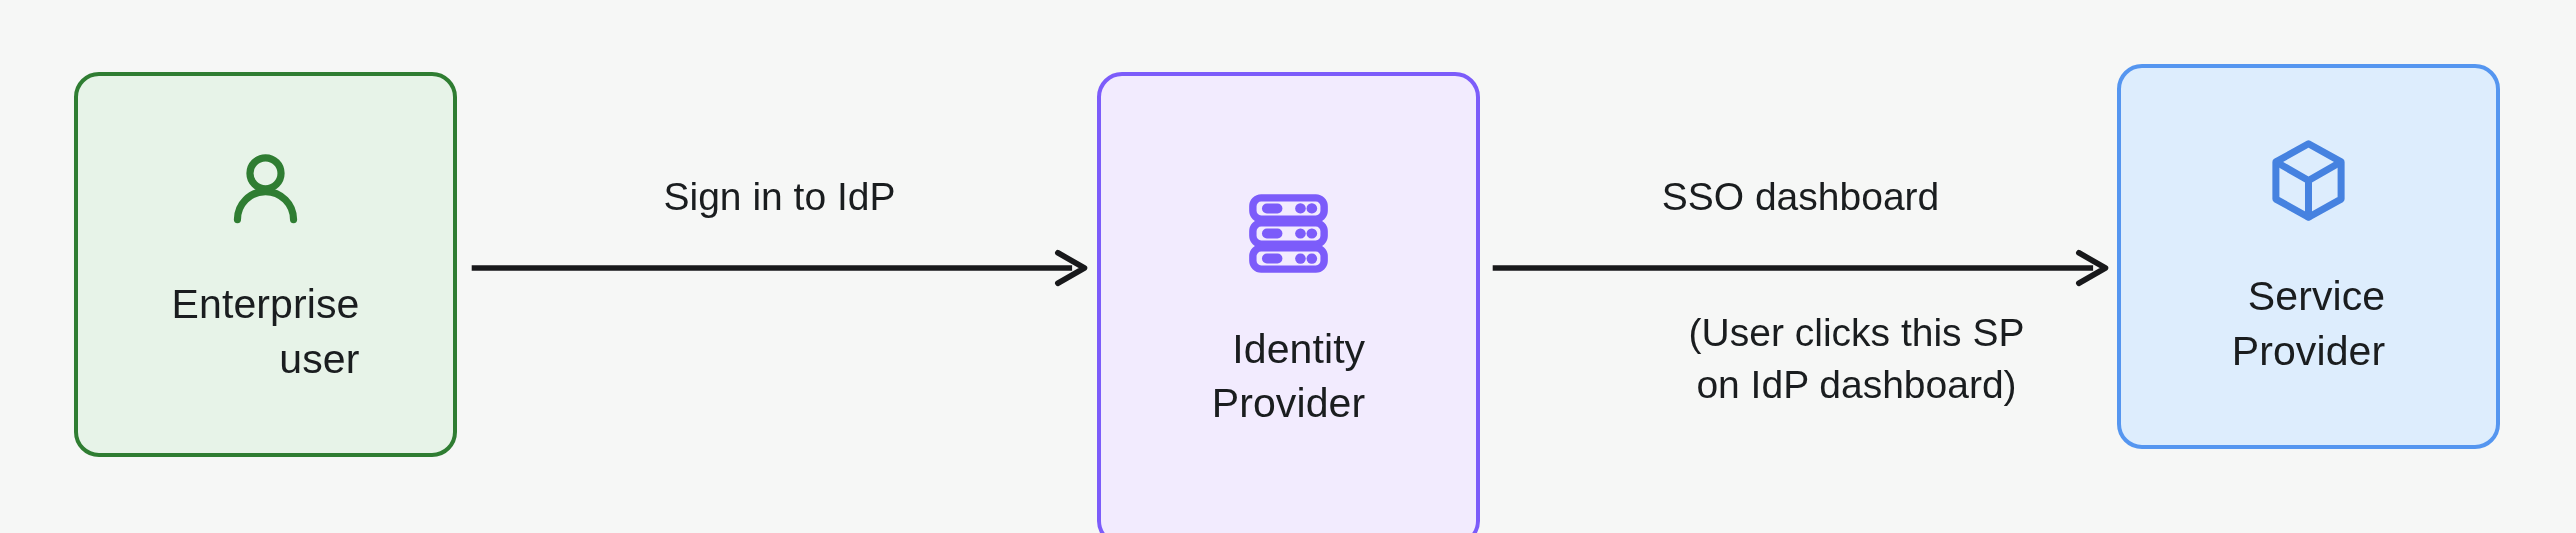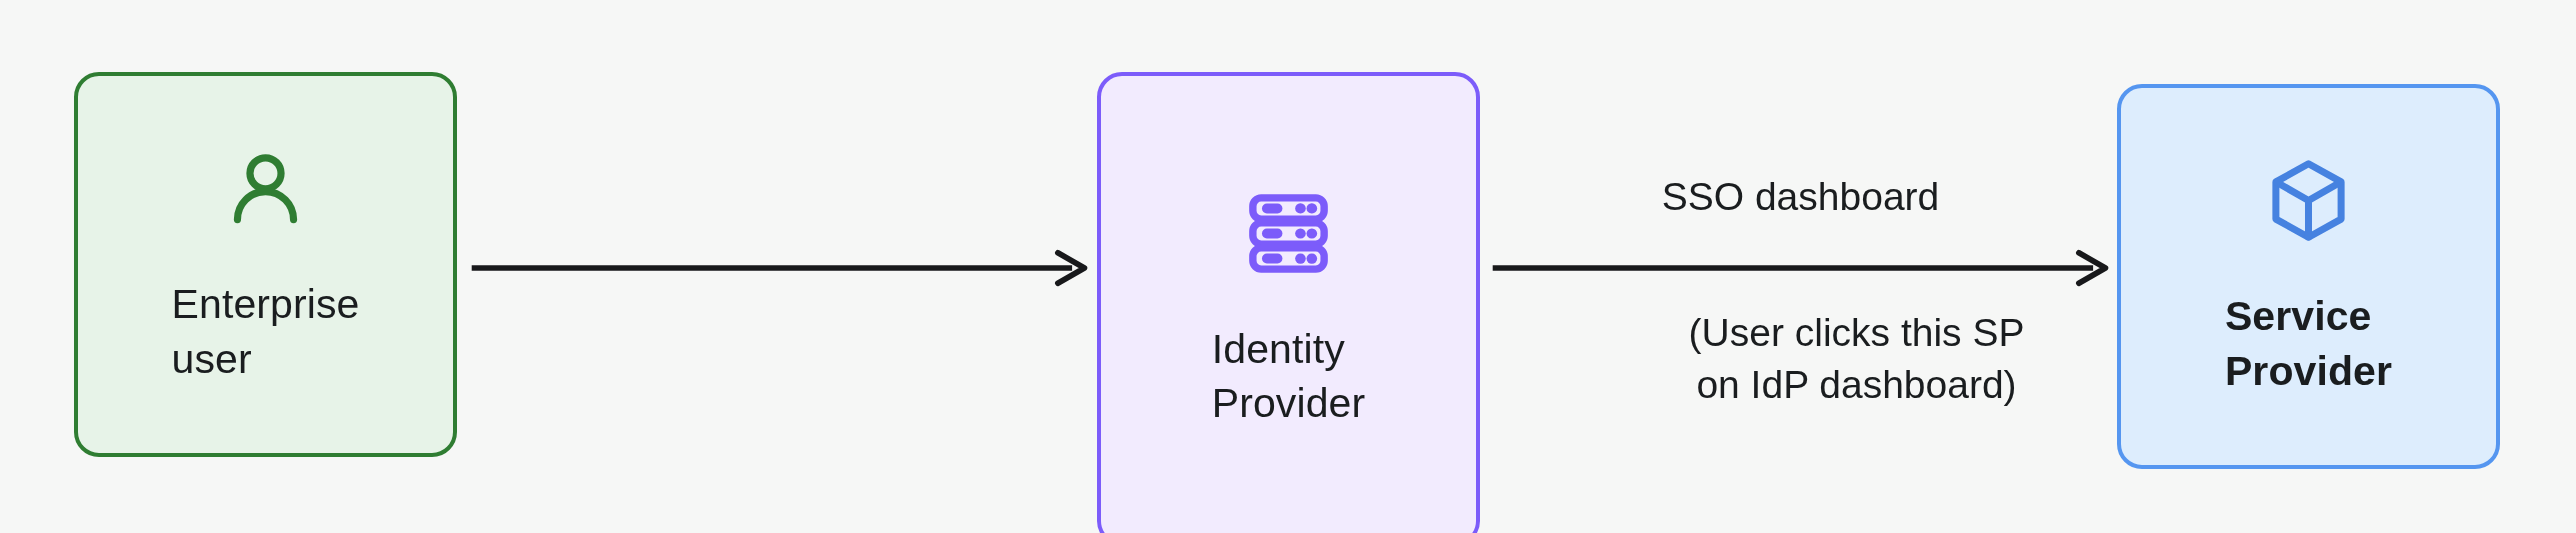--- a/index.html
+++ b/index.html
@@ -32,21 +32,21 @@
   }
   .node-icon {
     display: block;
     line-height: 0;
     margin-bottom: 25px;
   }
   .node-label {
     font-size: 41px;
     line-height: 1.32;
     color: #1a1d1f;
-    text-align: left;
+    text-align: right;
     letter-spacing: 0.1px;
     white-space: pre-line;
     margin-top: 18px;
   }
 
   #node-user {
     left: 74px;
     top: 72px;
     width: 383px;
     height: 385px;
@@ -56,26 +56,25 @@
   #node-idp {
     left: 1097px;
     top: 72px;
     width: 383px;
     height: 474px;
     background: #f2ebfe;
     border-color: #7c5cfa;
   }
   #node-sp {
     left: 2117px;
-    top: 84px;
+    top: 64px;
     width: 383px;
     height: 385px;
     background: #ddedfd;
     border-color: #5596f0;
-    font-weight: bold;
   }
 
   
   .arrow {
     position: absolute;
     height: 38px;
     line-height: 0;
   }
   #arrow-signin { left: 471px; top: 249px; width: 617px; }
   #arrow-sso    { left: 1492px; top: 249px; width: 617px; }
@@ -153,20 +152,21 @@
     <span class="node-label">Service
 Provider</span>
   </div>
 
   <div class="arrow" id="arrow-signin">
     <svg width="617" height="38" viewBox="0 0 648 40" fill="none">
       <line x1="0" y1="20" x2="632" y2="20" stroke="#18191b" stroke-width="6"></line>
       <polyline points="617,4 645,20 617,36" fill="none" stroke="#18191b" stroke-width="6" stroke-linecap="round" stroke-linejoin="round"></polyline>
     </svg>
   </div>
+  <div class="edge-label" id="label-signin">Sign in to IdP</div>
 
   <div class="arrow" id="arrow-sso">
     <svg width="617" height="38" viewBox="0 0 648 40" fill="none">
       <line x1="0" y1="20" x2="632" y2="20" stroke="#18191b" stroke-width="6"></line>
       <polyline points="617,4 645,20 617,36" fill="none" stroke="#18191b" stroke-width="6" stroke-linecap="round" stroke-linejoin="round"></polyline>
     </svg>
   </div>
   <div class="edge-label" id="label-sso">SSO dashboard</div>
   <div class="edge-label" id="label-sso-note">(User clicks this SP
 on IdP dashboard)</div>

